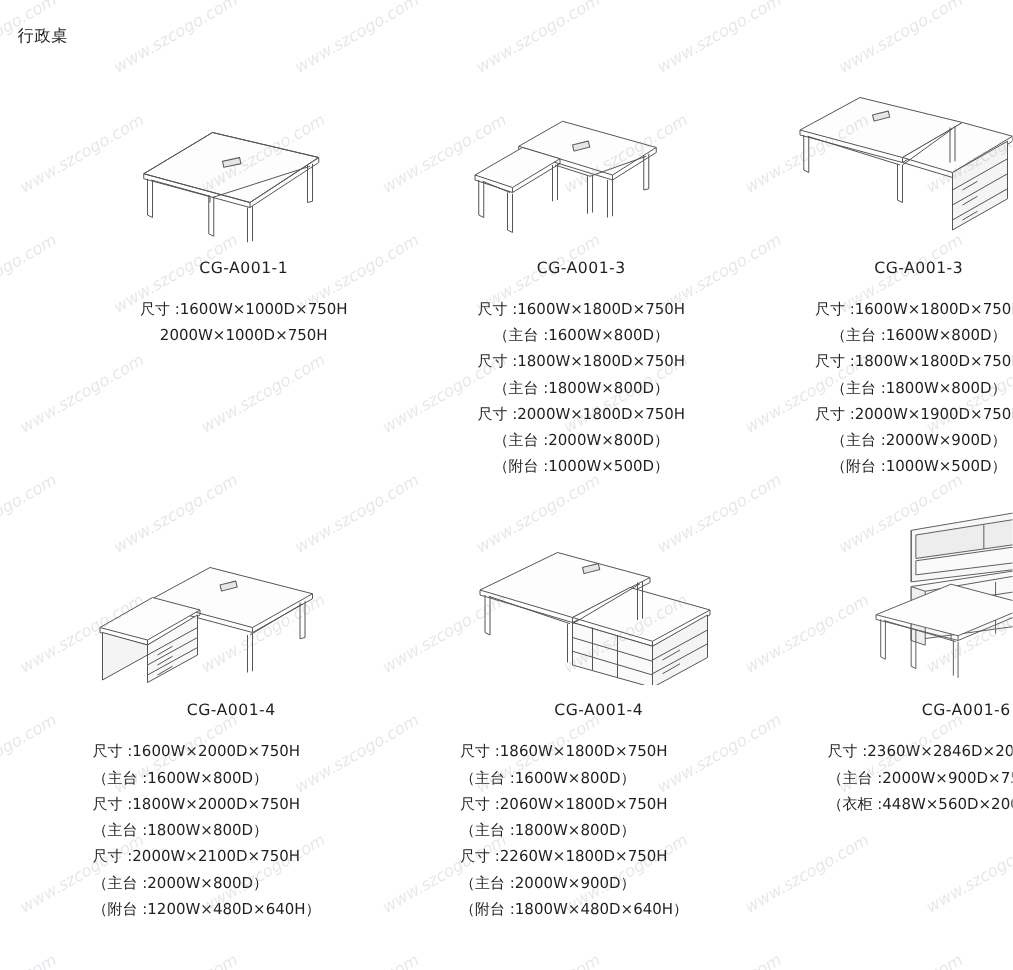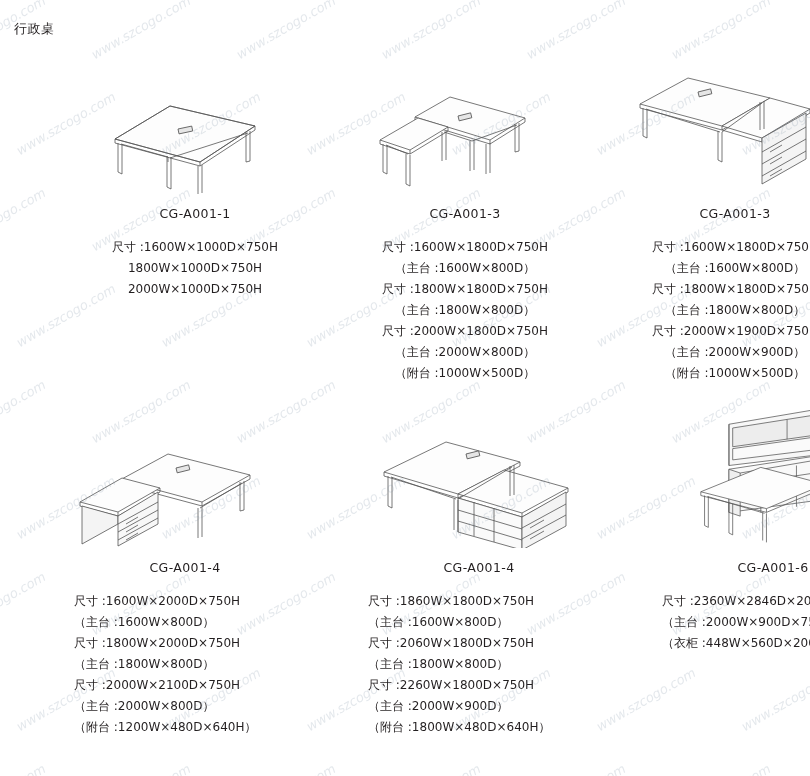--- a/index.html
+++ b/index.html
@@ -128,21 +128,20 @@
             <line x1="132" y1="121" x2="132" y2="149"></line>
             <line x1="98" y1="113" x2="98" y2="118"></line>
             <line x1="51" y1="100" x2="98" y2="113"></line>
             <line x1="100" y1="114" x2="178" y2="89"></line>
           </g>
         </svg>
       </div>
       <div class="code">CG-A001-1</div>
       <div class="specs center">
         <div class="line">尺寸 :1600W×1000D×750H</div>
-        <div class="line">1800W×1000D×750H</div>
         <div class="line">2000W×1000D×750H</div>
       </div>
     </div>
 
     <div class="cell">
       <div class="fig">
         <svg viewBox="0 0 250 150" xmlns="http://www.w3.org/2000/svg">
           <g fill="none" stroke="#555" stroke-width="0.8" stroke-linejoin="round">
             <polygon points="75,73 110,53 185,74 150,96" fill="#fdfdfd"></polygon>
             <polyline points="75,73 75,77 150,100 150,96"></polyline>

